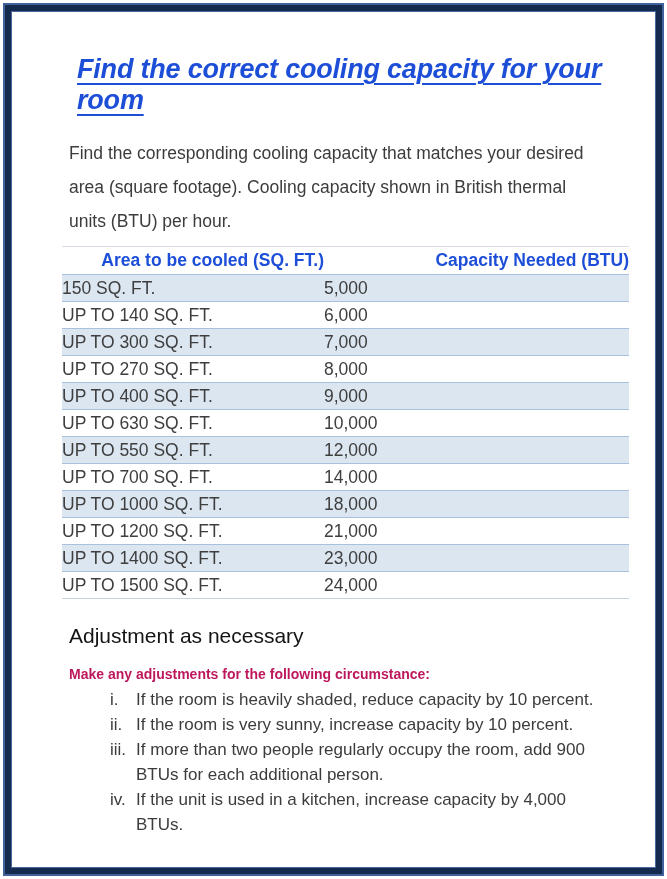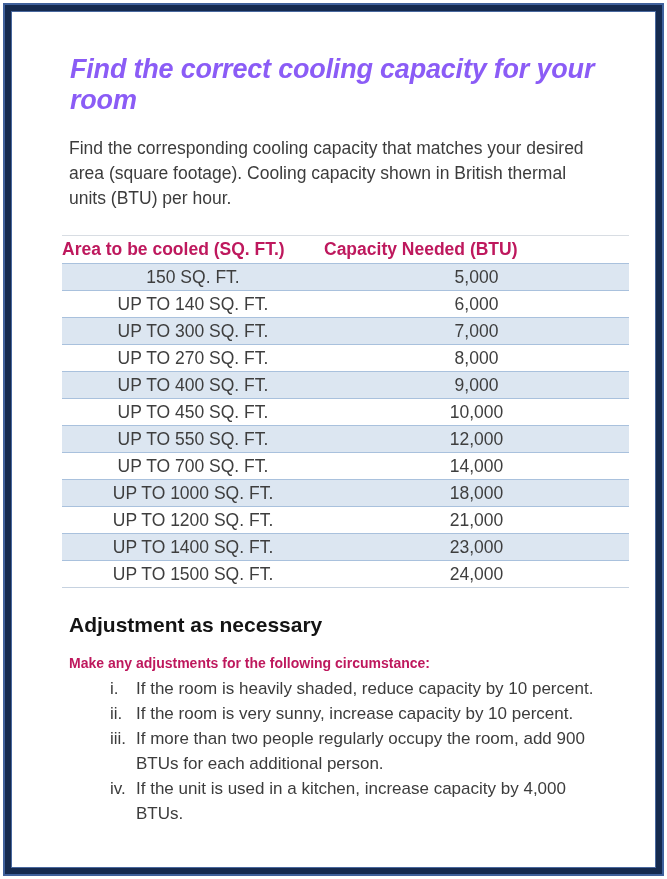--- a/index.html
+++ b/index.html
@@ -16,72 +16,73 @@
   .b-thin-inner { position: absolute; inset: 11px; border: 1px solid #49689e; pointer-events: none; }
 
   .content {
     position: absolute; inset: 12px;
     padding: 42px 48px 0 50px;
     box-sizing: border-box;
     background: #ffffff;
   }
 
   .title {
-    margin: 0 0 20px 8px;
+    margin: 0 0 20px 15px;
     font-size: 27px;
     font-weight: bold;
     font-style: italic;
-    color: #8b5cf6;
+    color: #1d4ed8;
     letter-spacing: -0.2px;
+    text-decoration: underline;
     text-decoration-thickness: 2px;
     text-underline-offset: 5px;
   }
 
   .intro {
-    margin: 0 0 24px 7px;
+    margin: 0 0 8px 7px;
     max-width: 552px;
     font-size: 17.5px;
-    line-height: 25px;
+    line-height: 34px;
     color: #3c3c3c;
   }
 
   table.capacity-table {
     border-collapse: collapse;
     width: 567px;
     table-layout: fixed;
   }
   table.capacity-table col.c1 { width: 262px; }
   table.capacity-table col.c2 { width: 305px; }
   table.capacity-table th {
     font-size: 17.5px;
     font-weight: bold;
-    color: #be185d;
-    text-align: left;
+    color: #1d4ed8;
+    text-align: right;
     padding: 3px 0 4px 0;
     line-height: 20px;
     border-top: 1px solid #d8dde3;
   }
   table.capacity-table td {
     font-size: 17.5px;
     color: #3e3e3e;
-    text-align: center;
+    text-align: left;
     padding: 1px 0;
     line-height: 24px;
   }
   tr.shaded td {
     background: #dce6f1;
     border-top: 1px solid #a9c1dd;
     border-bottom: 1px solid #a9c1dd;
   }
   tbody tr:last-child td { border-bottom: 1px solid #c6d2e0; }
 
   .adjust-heading {
     margin: 25px 0 0 7px;
     font-size: 21px;
-    font-weight: bold;
+    font-weight: normal;
     color: #141414;
   }
   .bold-intro {
     margin: 18px 0 5px 7px;
     font-size: 14px;
     font-weight: bold;
     color: #be185d;
   }
   .list { margin: 0; }
   .list-item {
@@ -131,21 +132,21 @@
   </tr>
         <tr>
     <td>UP TO 270 SQ. FT.</td>
     <td>8,000</td>
   </tr>
         <tr class="shaded">
     <td>UP TO 400 SQ. FT.</td>
     <td>9,000</td>
   </tr>
         <tr>
-    <td>UP TO 450 SQ. FT.</td>
+    <td>UP TO 630 SQ. FT.</td>
     <td>10,000</td>
   </tr>
         <tr class="shaded">
     <td>UP TO 550 SQ. FT.</td>
     <td>12,000</td>
   </tr>
         <tr>
     <td>UP TO 700 SQ. FT.</td>
     <td>14,000</td>
   </tr>

